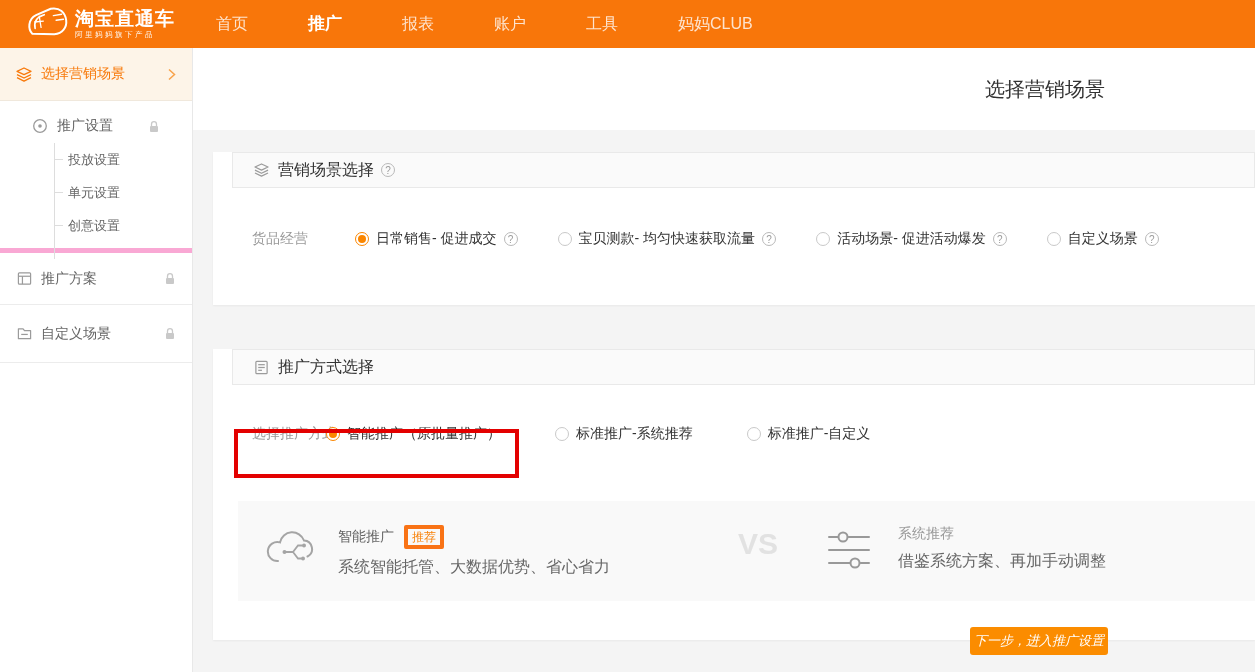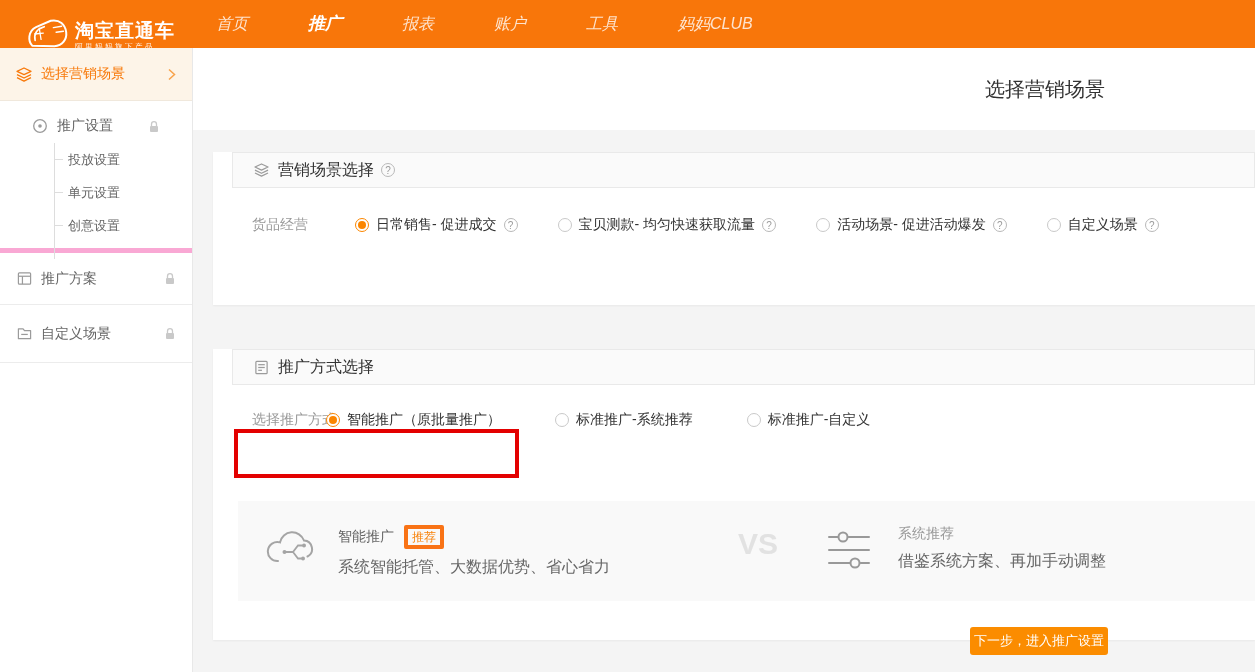--- a/index.html
+++ b/index.html
@@ -1,24 +1,24 @@
 <!DOCTYPE html>
 <html><head>
 <meta charset="utf-8">
 <style>
   * { margin:0; padding:0; box-sizing:border-box; }
   html,body { width:1255px; height:672px; overflow:hidden; background:#fff;
     font-family:"Liberation Sans","DejaVu Sans",sans-serif; }
 
   
   .nav { position:absolute; left:0; top:0; width:1255px; height:48px; background:#f8760a; }
-  .logo { position:absolute; left:26px; top:15px; display:flex; align-items:center; gap:7px; color:#fff; }
+  .logo { position:absolute; left:26px; top:3px; display:flex; align-items:center; gap:7px; color:#fff; }
   .logo-text .t { font-size:19px; font-weight:bold; letter-spacing:1px; line-height:22px; }
   .logo-text .s { font-size:7.5px; letter-spacing:2.5px; line-height:10px; opacity:.95; }
-  .nav-menu { position:absolute; left:216px; top:0; height:48px; display:flex; gap:60px; align-items:flex-start;font-style:italic; }
+  .nav-menu { position:absolute; left:216px; top:0; height:48px; display:flex; gap:60px; align-items:flex-start; }
   .nav-item { font-size:16px; color:rgba(255,255,255,.8); line-height:48px; cursor:pointer; white-space:nowrap; }
   .nav-item.active { color:#fff; font-weight:bold; font-size:17px; }
 
   
   .sidebar { position:absolute; left:0; top:48px; width:193px; height:624px; background:#fff;
     border-right:1px solid #e8e8e8; }
   .side-step { display:flex; align-items:center; padding:0 16px; color:#666; font-size:14px; }
   .step-active { height:53px; background:#fdf4e8; color:#f8790a; border-bottom:1px solid #f0e8dc; }
   .step-active .ic { color:#f8790a; }
   .ic { display:inline-flex; width:16px; justify-content:center; color:#9b9b9b; }
@@ -46,21 +46,21 @@
 
   .sec-head { margin-left:19px; margin-top:22px; width:calc(100% - 19px); height:36px;
     background:#fafafa; border:1px solid #e9e9e9; display:flex; align-items:center; padding-left:20px; }
   .card2 .sec-head { margin-top:24px; }
   .sec-head .ic { color:#9b9b9b; }
   .sec-title { font-size:16px; color:#333; margin-left:9px; }
 
   .help { display:inline-flex; width:14px; height:14px; border:1px solid #b9b9b9; border-radius:50%;
     color:#9a9a9a; font-size:10px; align-items:center; justify-content:center; margin-left:7px; cursor:pointer; flex:none; }
 
-  .radio-row { position:relative; margin-top:28px; height:32px; display:flex; align-items:flex-start; padding-left:142px; }
+  .radio-row { position:relative; margin-top:28px; height:32px; display:flex; align-items:flex-end; padding-left:142px; }
   .card2 .radio-row { margin-top:26px; padding-left:113px; }
   .row-label { position:absolute; left:39px; color:#999; font-size:14px; }
   .opts { display:flex; align-items:center; gap:40px; }
   .card2 .opts { gap:54px; }
   .opt { display:flex; align-items:center; cursor:pointer; white-space:nowrap; }
   .radio { width:14px; height:14px; border:1px solid #c9c9c9; border-radius:50%; background:#fff; flex:none; position:relative; }
   .radio.sel { border-color:#fb8600; }
   .radio.sel::after { content:""; position:absolute; left:2px; top:2px; width:8px; height:8px; border-radius:50%; background:#fb8600; }
   .opt-label { font-size:14px; color:#333; margin-left:7px; }
 
@@ -75,21 +75,21 @@
   .badge { margin-left:10px; border:4px solid #f97316; color:#f8820a; font-size:12px; line-height:16px;
     padding:0 4px; border-radius:2px; }
   .cmp-desc { margin-top:8px; font-size:16px; color:#666; }
   .vs { position:absolute; left:500px; top:26px; font-size:30px; font-weight:bold; color:#e2e2e2; letter-spacing:0; }
   .cmp-ic-l { position:absolute; left:26px; top:22px; color:#a5a5a5; }
   .cmp-ic-r { position:absolute; left:588px; top:27px; color:#999; }
   .cmp-text-r { position:absolute; left:660px; top:24px; }
 
   .next-btn { position:absolute; left:777px; top:579px; width:138px; height:28px; background:#fb8c00;
     border:none; border-radius:3px; color:#fff; font-size:13px; display:flex; align-items:center;
-    justify-content:center; cursor:pointer; font-family:inherit; }
+    justify-content:center; cursor:pointer; font-family:inherit;font-style:italic; }
 </style>
 </head>
 <body>
 
 <div class="nav">
   <div class="logo">
     <span>
       <svg width="42" height="38" viewBox="0 0 46 40" fill="none" stroke="#fff" stroke-width="2.2" stroke-linecap="round">
         <path d="M7 33 C2 28 2 17 11 12.5 L27 5.5 C37 3.5 43 10 44 18 C45 26 40 32.5 31 33.5 Z"></path>
         <path d="M10 27 C8.5 20 12 14.5 20 12" stroke-width="1.8"></path>

